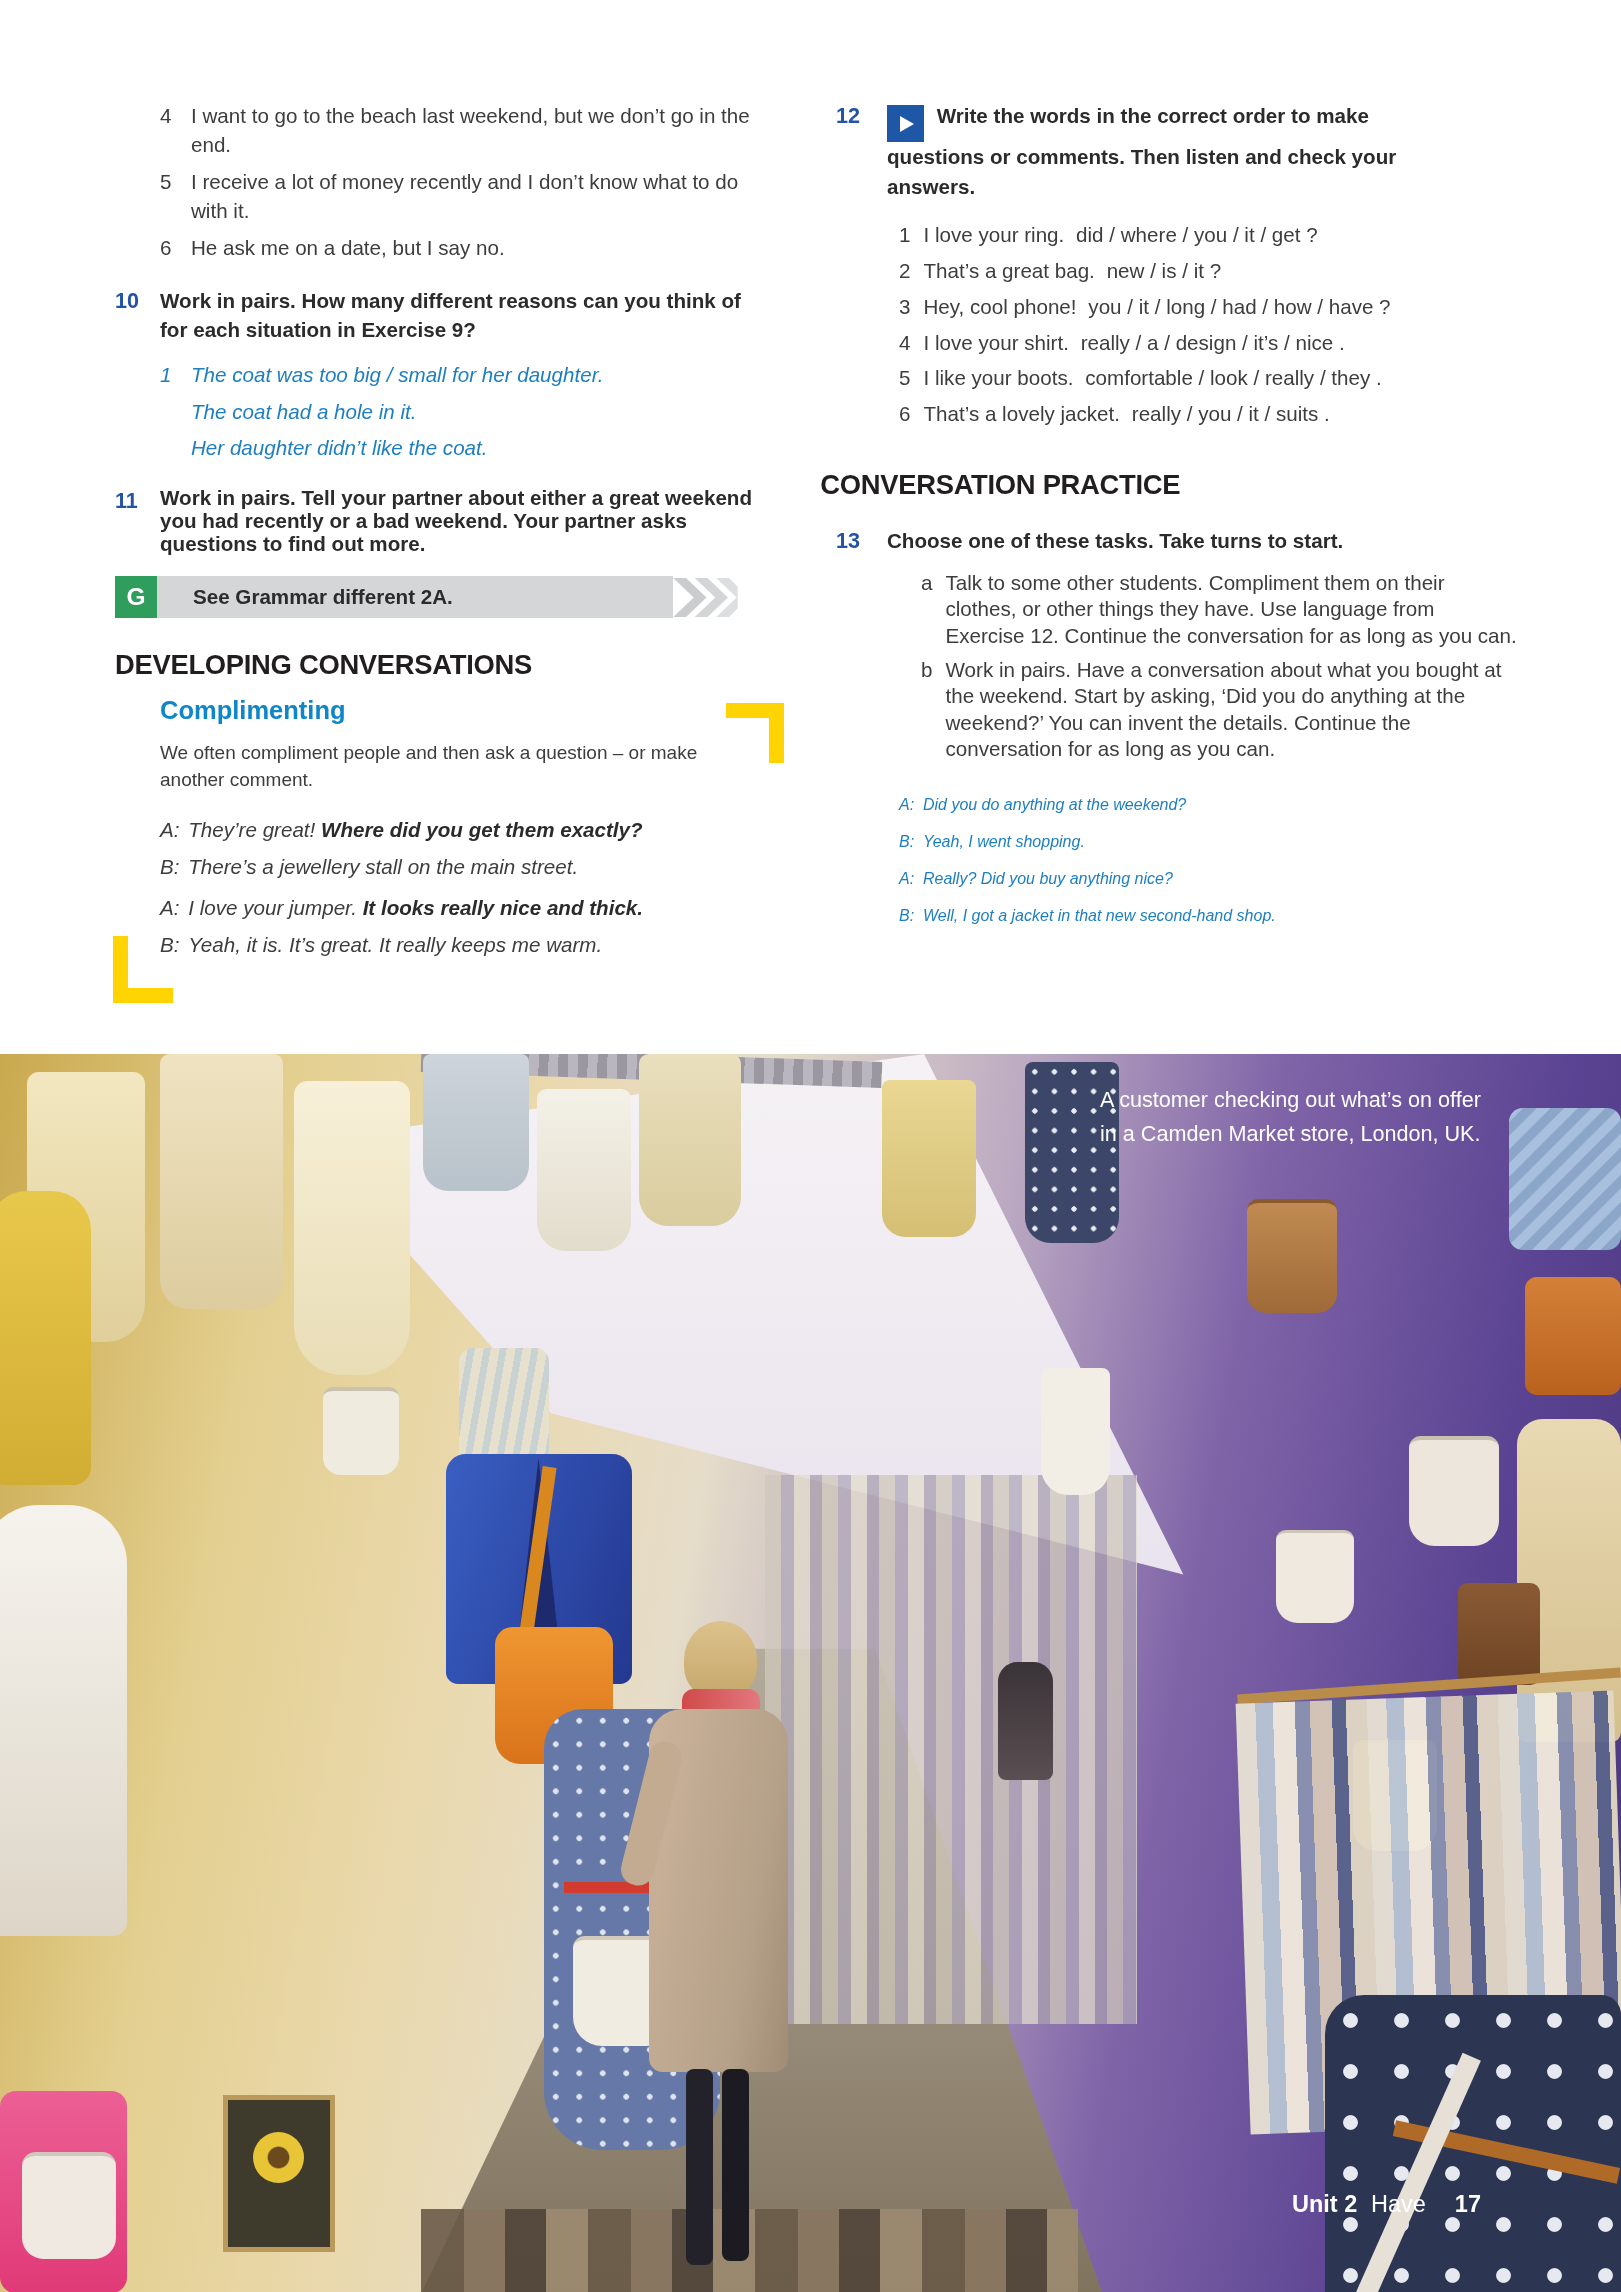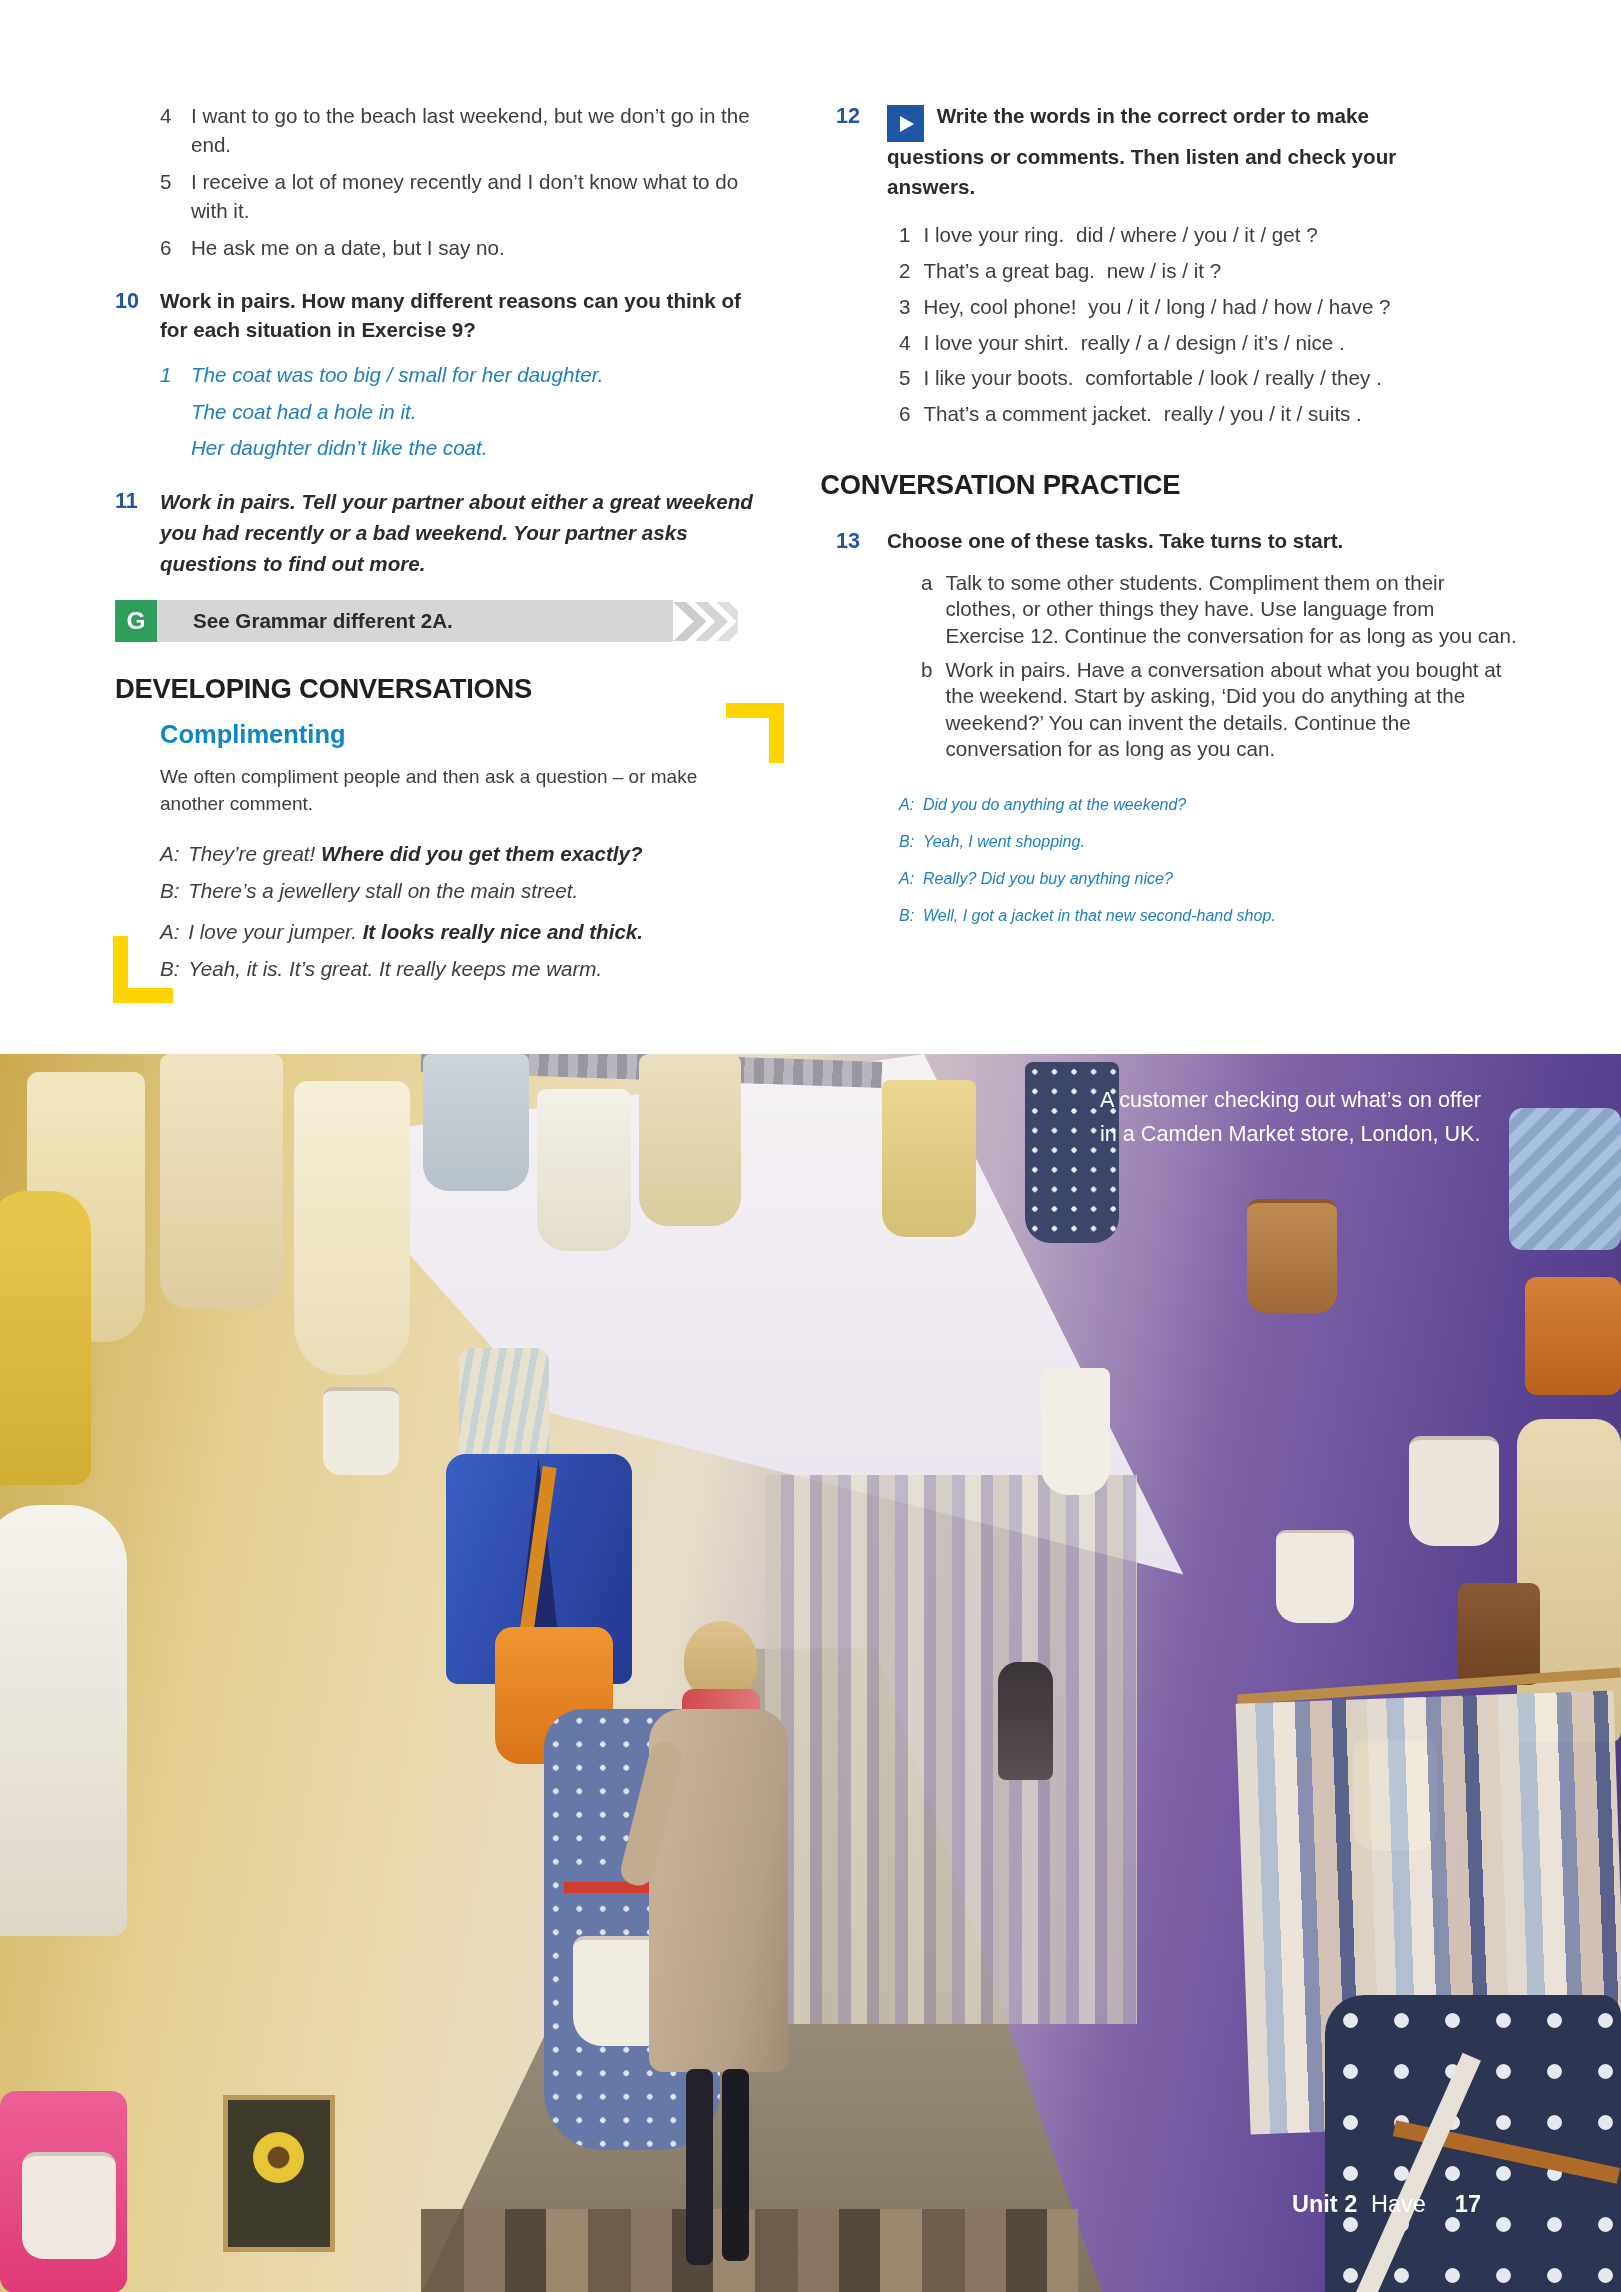--- a/index.html
+++ b/index.html
@@ -16,21 +16,21 @@
   .exrow{display:flex;font-size:20.6px;line-height:29px;}
   .exnum{flex:0 0 45px;font-weight:bold;color:#2353a4;font-size:21.6px;}
   .col-right .exnum{flex:0 0 51px;}
   .exbody{flex:1;font-weight:bold;color:#2b2b2d;max-width:608px;}
   .col-right .exbody{max-width:561px;line-height:30px;}
   .mt-ex10{margin-top:24.5px;}
   .mt-ex11{margin-top:23.5px;}
   .examples{margin:15.7px 0 0 45px;}
   .examples .exline{display:flex;font-style:italic;color:#1d7fc0;font-size:20.6px;line-height:29px;margin-bottom:7.8px;}
   .examples .exline .inum{flex:0 0 31px;}
-  .ex11body{line-height:31px;font-style:italic;}
+  .ex11body{line-height:23px;}
   
   .gram-row{display:flex;align-items:stretch;margin-top:21.6px;height:42px;}
   .g-badge{flex:0 0 42px;background:#2f9e5c;color:#ffffff;font-weight:bold;font-size:24.5px;
            display:flex;align-items:center;justify-content:center;}
   .g-bar{flex:0 0 516px;background:#d5d6d8;display:flex;align-items:center;}
   .g-text{font-weight:bold;color:#2b2b2d;font-size:20.6px;padding-left:36px;}
   .chev{flex:0 0 65px;margin-top:1px;}
   
   .section-h{margin:31px 0 0 0;font-size:27.4px;font-weight:bold;color:#221e1f;letter-spacing:-0.3px;line-height:31px;}
   .sub-h{margin:15.7px 0 0 45px;font-size:25.5px;font-weight:bold;color:#0e86c8;line-height:29px;}
@@ -187,21 +187,21 @@
         <span>I love your shirt.</span>
         <span class="scramble">really / a / design / it’s / nice .</span>
       </div>
       <div class="exline">
         <span class="inum">5</span>
         <span>I like your boots.</span>
         <span class="scramble">comfortable / look / really / they .</span>
       </div>
       <div class="exline">
         <span class="inum">6</span>
-        <span>That’s a comment jacket.</span>
+        <span>That’s a lovely jacket.</span>
         <span class="scramble">really / you / it / suits .</span>
       </div>
     </div>
 
     <h2 class="section-h mt-head2">CONVERSATION PRACTICE</h2>
 
     <div class="exrow mt-ex13">
       <span class="exnum">13</span>
       <div class="exbody">Choose one of these tasks. Take turns to start.</div>
     </div>

